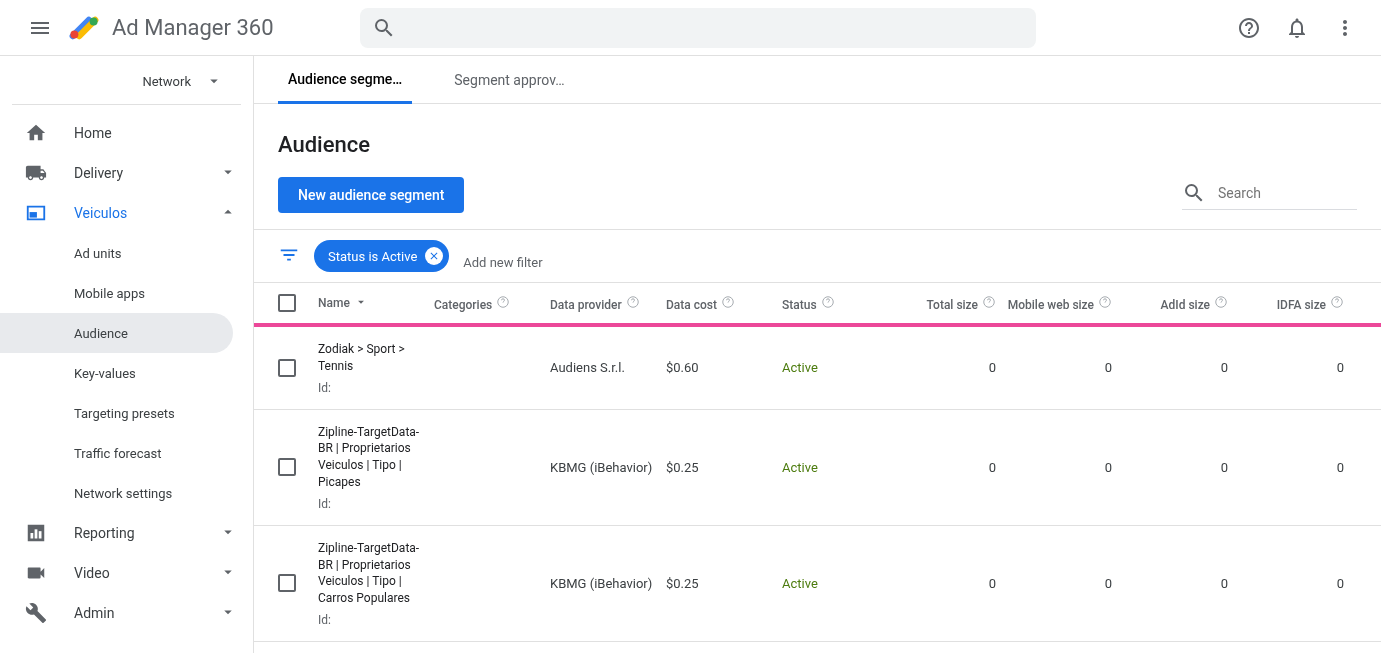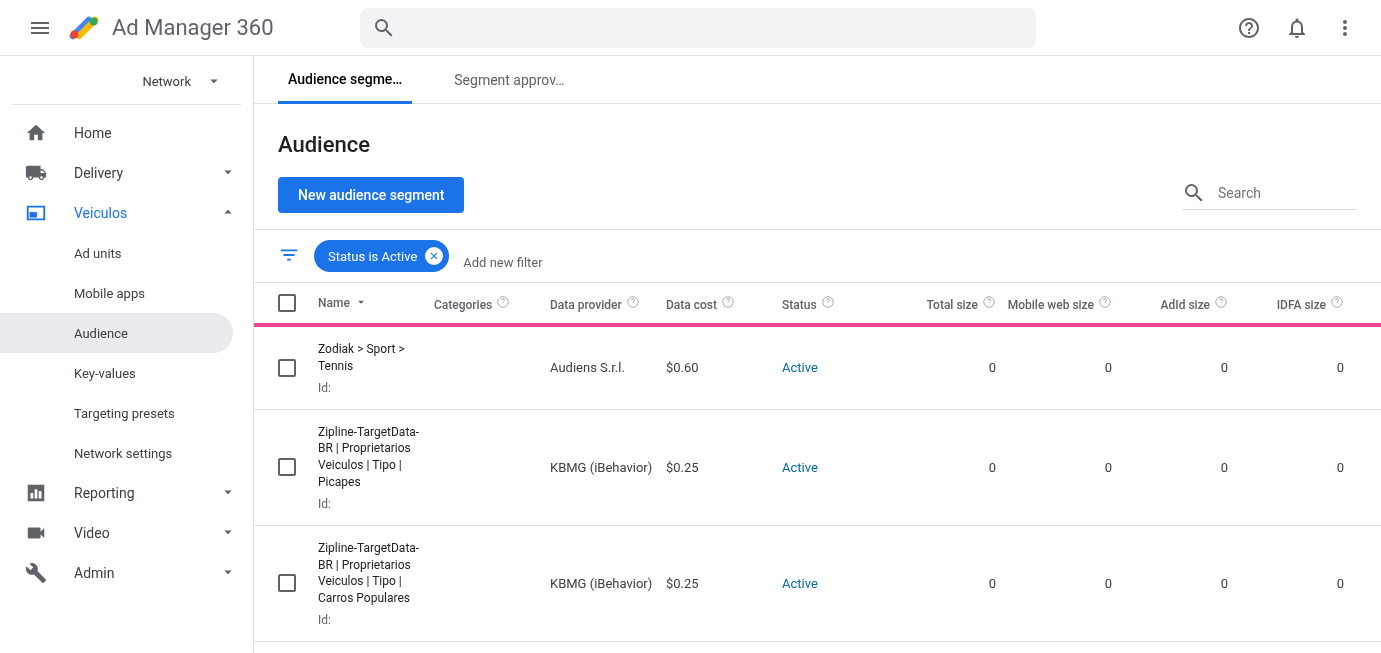--- a/index.html
+++ b/index.html
@@ -53,21 +53,21 @@
 .col-status { width:98px; }
 .col-num { width:116px; text-align:right; }
 .col-num2 { width:116px; text-align:right; }
 .help-i { display:inline-flex; margin-left:4px; }
 .help-i svg { width:14px; height:14px; fill:none; stroke:#9aa0a6; stroke-width:1.5; }
 .sort-arrow svg { width:14px; height:14px; fill:#5f6368; }
 .trow { display:flex; align-items:center; border-bottom:1px solid #e0e0e0; padding:14px 24px; font-size:13px; }
 .trow .col-name { flex-direction:column; align-items:flex-start; width:116px; }
 .trow .name-text { color:#202124; font-size:12px; line-height:1.4; margin-bottom:2px; }
 .trow .id-text { color:#5f6368; font-size:12px; }
-.trow .col-status span { color:#0369a1;text-align:right; }
+.trow .col-status span { color:#4d7c0f;text-align:right; }
 .checkbox { width:18px; height:18px; border:2px solid #5f6368; border-radius:2px; cursor:pointer; }
 </style>
 </head>
 <body>
 
 <div class="header">
   <div class="menu-btn">
     <svg viewBox="0 0 24 24">
         <path d="M3 18h18v-2H3v2zm0-5h18v-2H3v2zm0-7v2h18V6H3z"></path>
       </svg>
@@ -151,20 +151,23 @@
         <span>Mobile apps</span>
       </div>
     <div class="nav-item nested selected">
         <span>Audience</span>
       </div>
     <div class="nav-item nested">
         <span>Key-values</span>
       </div>
     <div class="nav-item nested">
         <span>Targeting presets</span>
+      </div>
+    <div class="nav-item nested">
+        <span>Traffic forecast</span>
       </div>
     <div class="nav-item nested">
         <span>Network settings</span>
       </div>
     <div class="nav-item">
       <span class="nav-icon">
           <svg viewBox="0 0 24 24">
             <path d="M3 3h18v18H3z" fill="#5f6368"></path>
             <rect x="6" y="12" width="3" height="6" fill="#fff"></rect>
             <rect x="10.5" y="8" width="3" height="10" fill="#fff"></rect>

